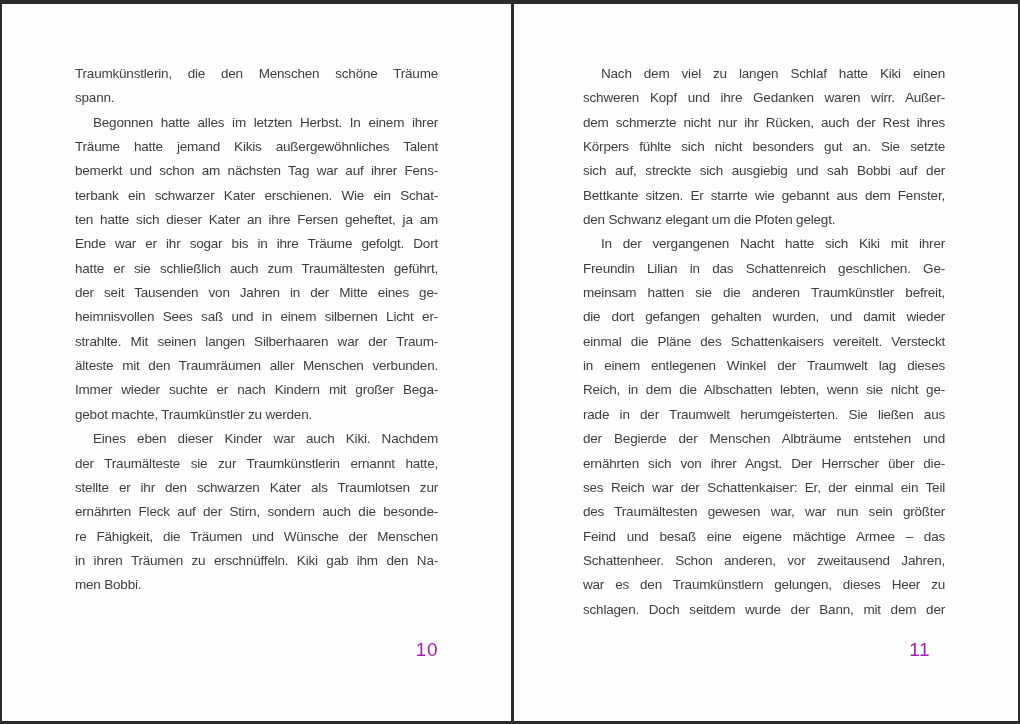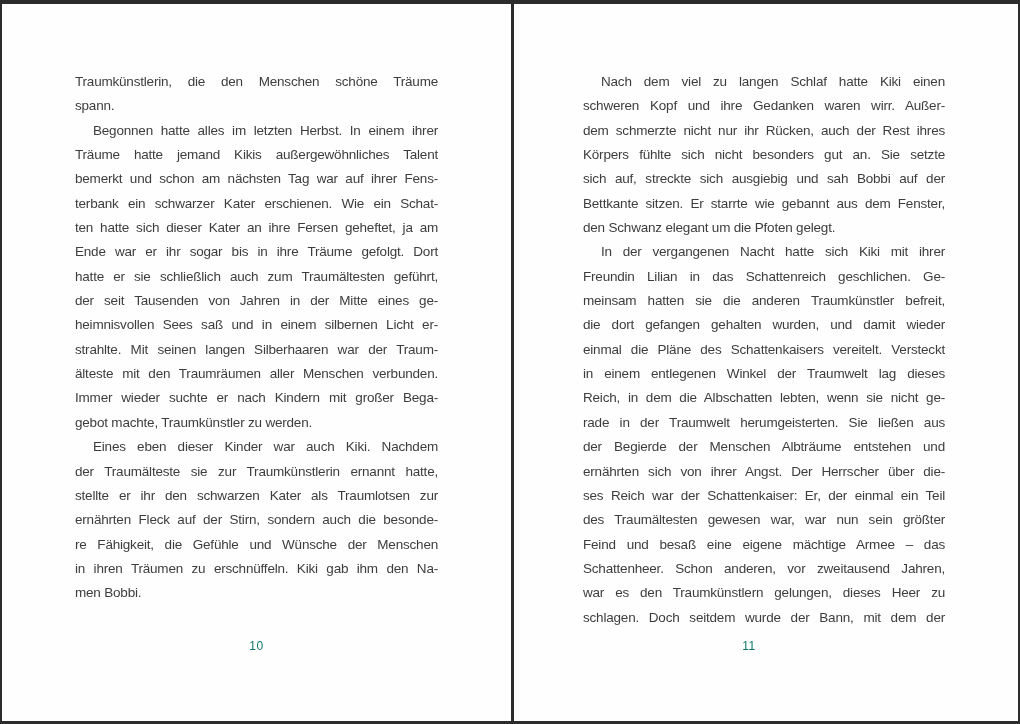--- a/index.html
+++ b/index.html
@@ -17,21 +17,21 @@
   }
   
   .border-top    { position: absolute; left: 0; top: 0; width: 1020px; height: 4px; background: #2c2c2c; }
   .border-bottom { position: absolute; left: 0; top: 721px; width: 1020px; height: 3px; background: #2c2c2c; }
   .border-left   { position: absolute; left: 0; top: 0; width: 2px; height: 724px; background: #2c2c2c; }
   .border-right  { position: absolute; left: 1018px; top: 0; width: 2px; height: 724px; background: #2c2c2c; }
   .gutter        { position: absolute; left: 511px; top: 0; width: 3px; height: 724px; background: #2c2c2c; }
 
   .textcol {
     position: absolute;
-    top: 70px;
+    top: 62px;
     color: #3d3d3d;
     font-size: 13.5px;
     letter-spacing: -0.2px;
   }
   .textcol.left  { left: 75px;  width: 363px; }
   .textcol.right { left: 583px; width: 362px; }
 
   .line {
     height: 24.35px;
     line-height: 24.35px;
@@ -41,23 +41,23 @@
   }
   .line.end {
     text-align: center;
     text-align-last: left;
   }
   .line.indent { padding-left: 18px; }
 
   .folio {
     position: absolute;
     top: 639px;
-    font-size: 12px;
-    color: #0f766e;
-    text-align: center;
+    font-size: 19px;
+    color: #a21caf;
+    text-align: right;
     letter-spacing: 0.5px;
   }
   .folio.left  { left: 75px;  width: 363px; }
   .folio.right { left: 568px; width: 362px; }
 </style>
 </head>
 <body>
 
 <div class="spread">
 
@@ -81,21 +81,21 @@
       <div class="line">der seit Tausenden von Jahren in der Mitte eines ge-</div>
       <div class="line">heimnisvollen Sees saß und in einem silbernen Licht er-</div>
       <div class="line">strahlte. Mit seinen langen Silberhaaren war der Traum-</div>
       <div class="line">älteste mit den Traumräumen aller Menschen verbunden.</div>
       <div class="line">Immer wieder suchte er nach Kindern mit großer Bega-</div>
       <div class="line end">gebot machte, Traumkünstler zu werden.</div>
       <div class="line indent">Eines eben dieser Kinder war auch Kiki. Nachdem</div>
       <div class="line">der Traumälteste sie zur Traumkünstlerin ernannt hatte,</div>
       <div class="line">stellte er ihr den schwarzen Kater als Traumlotsen zur</div>
       <div class="line">ernährten Fleck auf der Stirn, sondern auch die besonde-</div>
-      <div class="line">re Fähigkeit, die Gefühle und Wünsche der Menschen</div>
+      <div class="line">re Fähigkeit, die Träumen und Wünsche der Menschen</div>
       <div class="line">in ihren Träumen zu erschnüffeln. Kiki gab ihm den Na-</div>
       <div class="line end">men Bobbi.</div>
     </div>
 
   <div class="textcol right">
 
   <div class="line indent">Nach dem viel zu langen Schlaf hatte Kiki einen</div>
       <div class="line">schweren Kopf und ihre Gedanken waren wirr. Außer-</div>
       <div class="line">dem schmerzte nicht nur ihr Rücken, auch der Rest ihres</div>
       <div class="line">Körpers fühlte sich nicht besonders gut an. Sie setzte</div>

